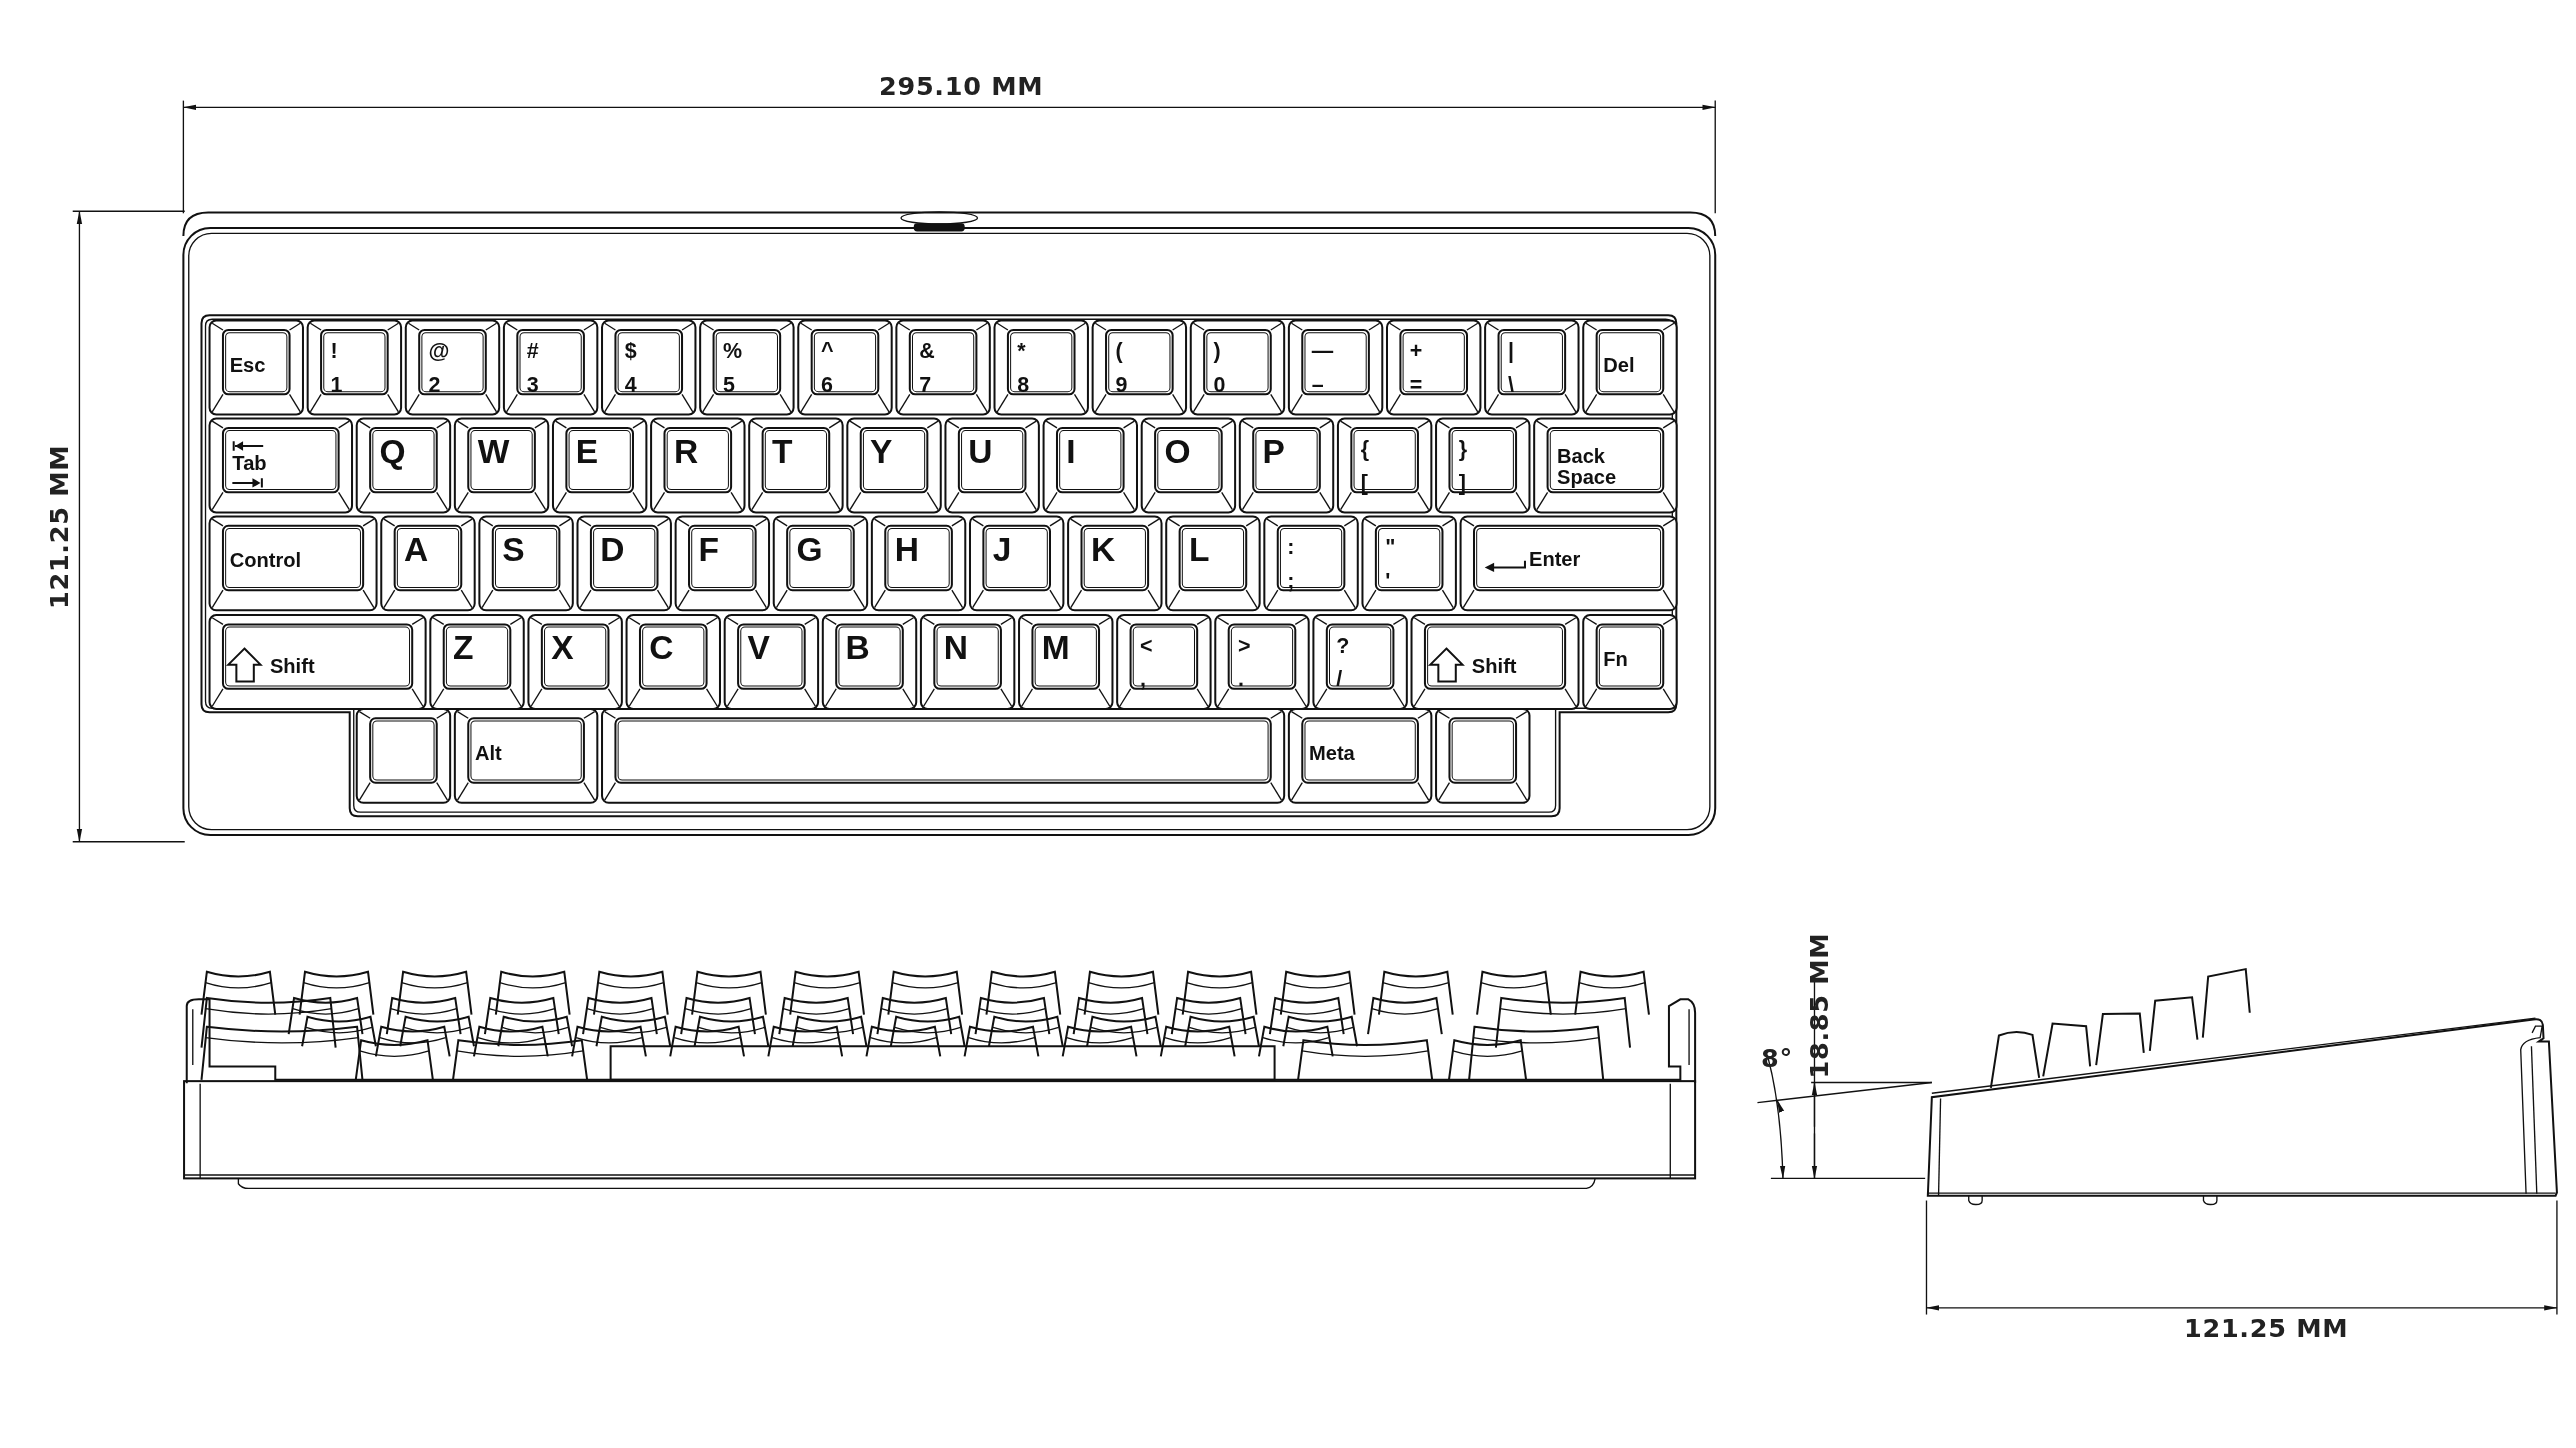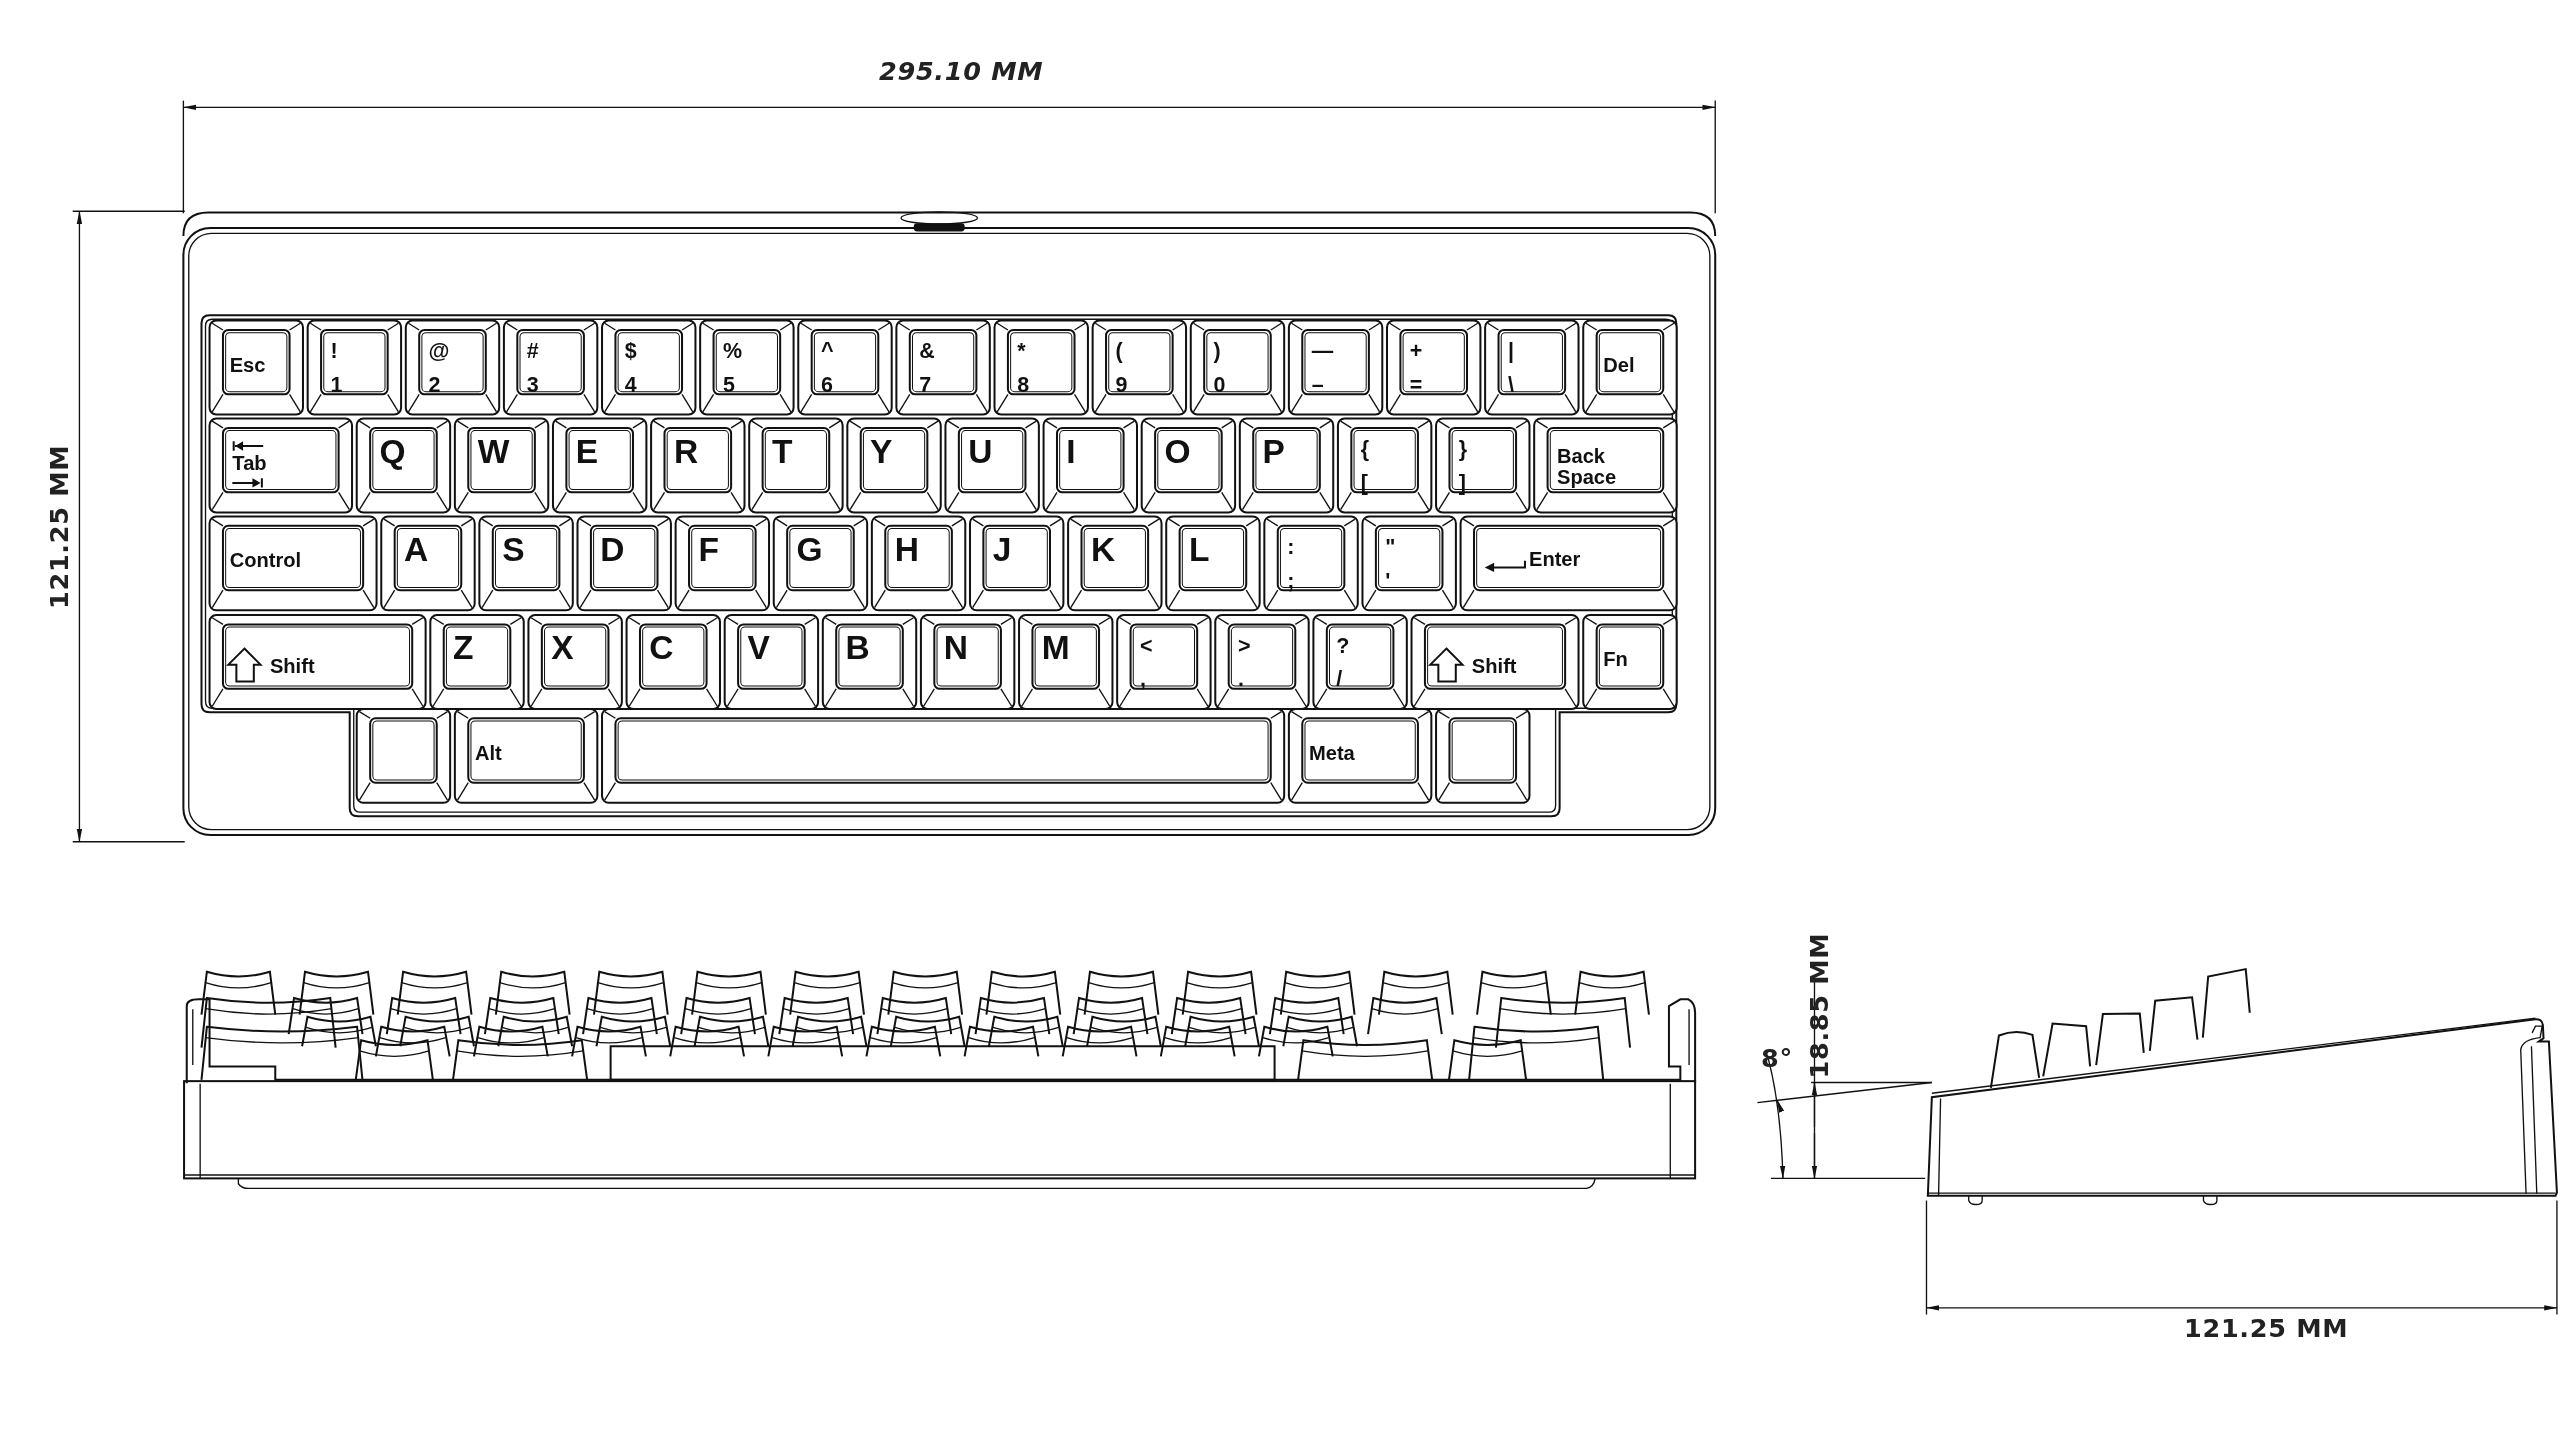--- a/index.html
+++ b/index.html
@@ -850,18 +850,18 @@
     </g>
 
     <g>
       <line class="ln-thin" x1="2872" y1="1790" x2="2872" y2="1960"></line>
       <line class="ln-thin" x1="3812" y1="1790" x2="3812" y2="1960"></line>
       <line class="ln-thin" x1="2872" y1="1950" x2="3812" y2="1950" marker-start="url(#arrow)" marker-end="url(#arrow)"></line>
     </g>
   </g>
 </svg>
 
-<div class="dim-label" style="left:879px; top:56px;font-style:italic;">295.10 MM</div>
+<div class="dim-label" style="left:879px; top:71px;">295.10 MM</div>
 <div class="dim-label dim-vert" style="left:-14.8px; top:520px; width:148px; text-align:center;">121.25 MM</div>
 <div class="dim-label dim-vert" style="left:1758px; top:1003px; width:121px; text-align:center;">18.85 MM</div>
 <div class="dim-label" style="left:1761px; top:1043px;">8°</div>
 <div class="dim-label" style="left:2184px; top:1313px;">121.25 MM</div>
 
 
 </body></html>

